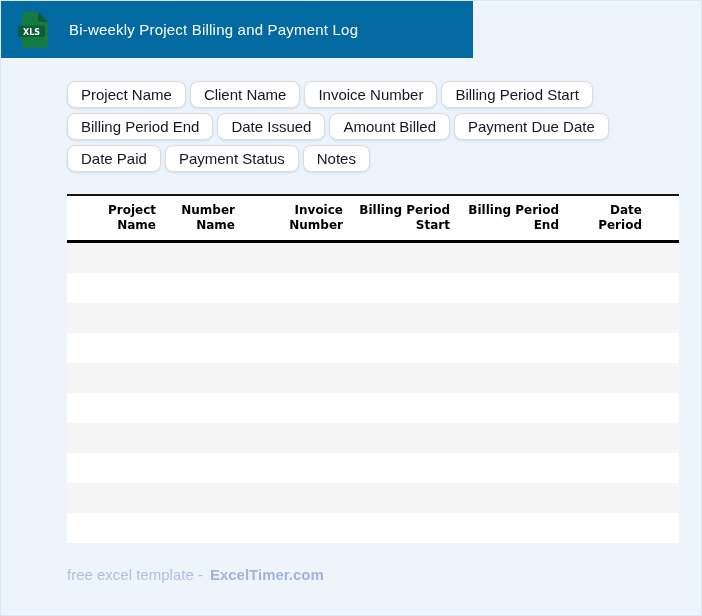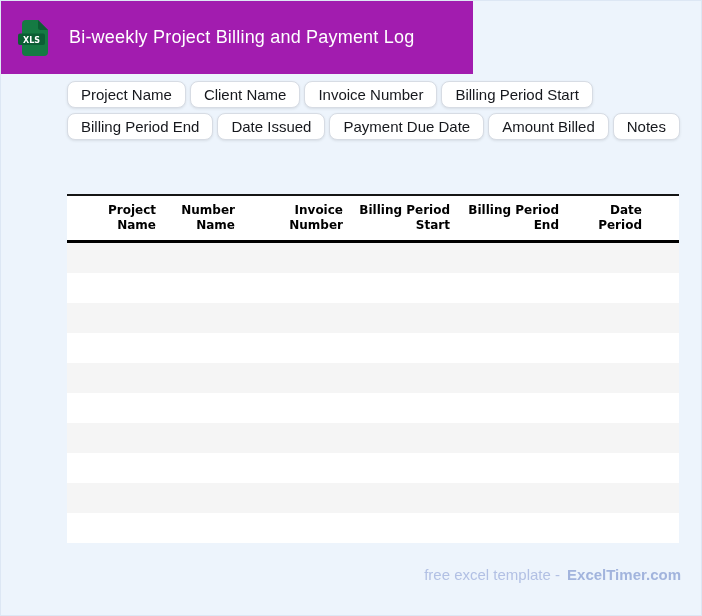--- a/index.html
+++ b/index.html
@@ -10,31 +10,31 @@
     background: #edf4fc;
     box-sizing: border-box;
     border: 1px solid #dde7f4;
     font-family: "Liberation Sans", sans-serif;
   }
 
   
   .banner {
     position: absolute;
     left: 0; top: 0;
-    width: 472px; height: 73px;
-    background: #a21caf;
+    width: 472px; height: 57px;
+    background: #0369a1;
     display: flex;
     align-items: center;
     padding-left: 17px;
     box-sizing: border-box;
   }
   .banner .file-icon { flex: 0 0 auto; margin-right: 21px; }
   .banner h1 {
     margin: 0;
-    font-size: 18px;
+    font-size: 15px;
     font-weight: 400;
     letter-spacing: 0.2px;
     color: #ffffff;
     white-space: nowrap;
   }
 
   
   .chips {
     position: absolute;
     left: 66px; top: 80px;
@@ -92,21 +92,20 @@
   table.billing th:last-child { padding-right: 37px; }
   table.billing td { height: 30px; padding: 0; }
   table.billing tbody tr:nth-child(odd) { background: #f5f5f5; }
   table.billing tbody tr:nth-child(even) { background: #ffffff; }
 
   
   .footer {
     position: absolute;
     left: 66px; top: 565px;
     width: 614px;
-    text-align: right;
     font-size: 15px;
     color: #b2c0e4;
   }
   .footer .brand {
     margin-left: 7px;
     font-weight: bold;
     color: #a2b4dd;
   }
 </style>
 </head>
@@ -122,22 +121,24 @@
   <h1>Bi-weekly Project Billing and Payment Log</h1>
 </div>
 
 <div class="chips" id="chips">
     <button class="chip">Project Name</button>
     <button class="chip">Client Name</button>
     <button class="chip">Invoice Number</button>
     <button class="chip">Billing Period Start</button>
     <button class="chip">Billing Period End</button>
     <button class="chip">Date Issued</button>
+    <button class="chip">Amount Billed</button>
     <button class="chip">Payment Due Date</button>
-    <button class="chip">Amount Billed</button>
+    <button class="chip">Date Paid</button>
+    <button class="chip">Payment Status</button>
     <button class="chip">Notes</button>
   </div>
 
 <div class="sheet">
   <table class="billing">
     <colgroup>
       <col style="width:95px">
         <col style="width:79px">
         <col style="width:108px">
       <col style="width:107px">

